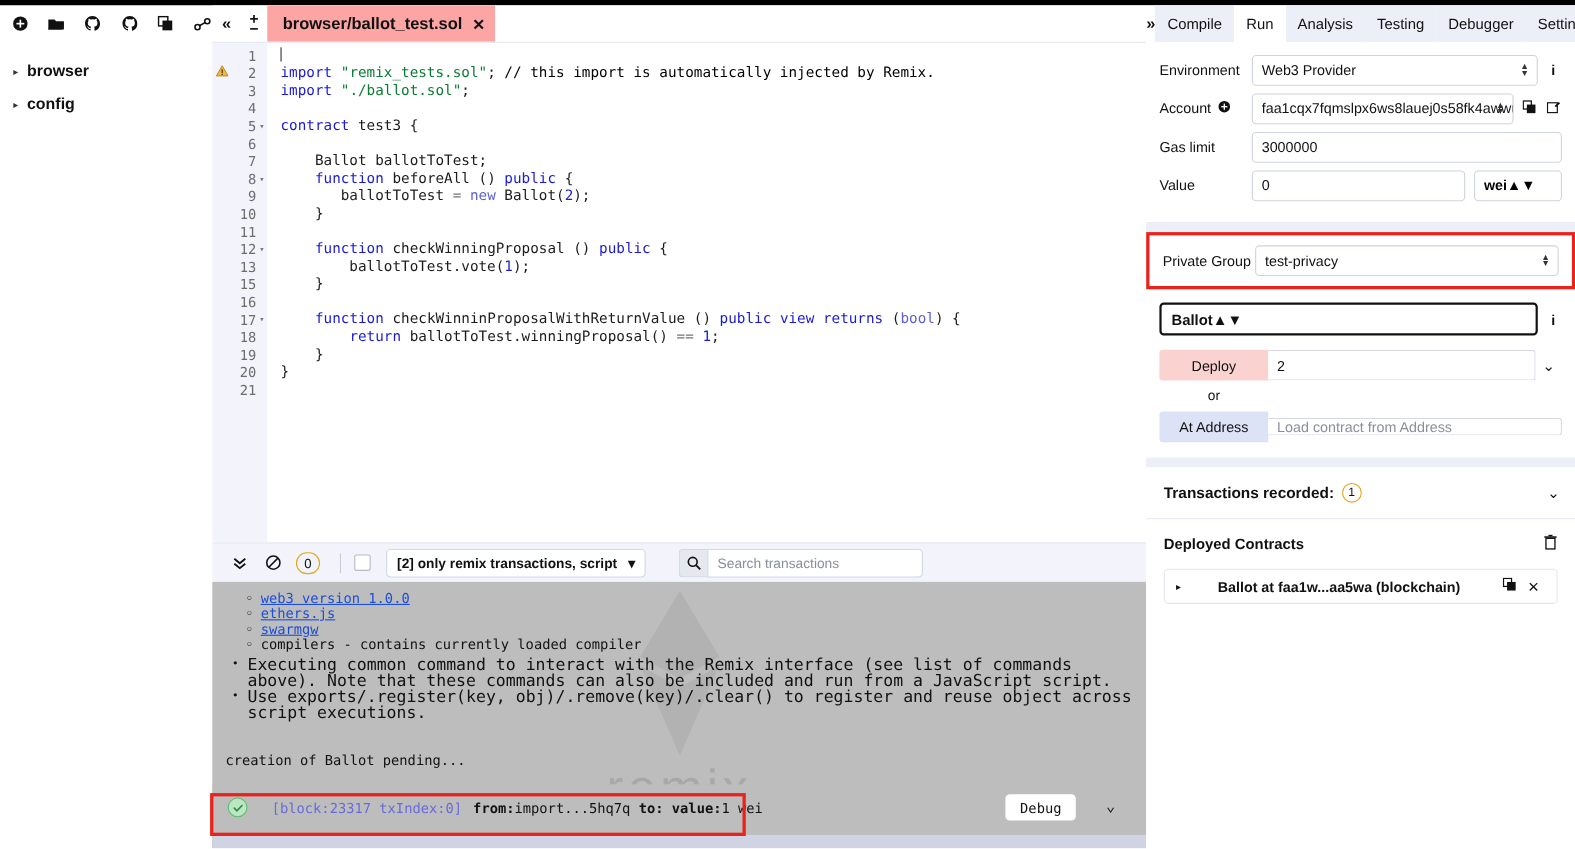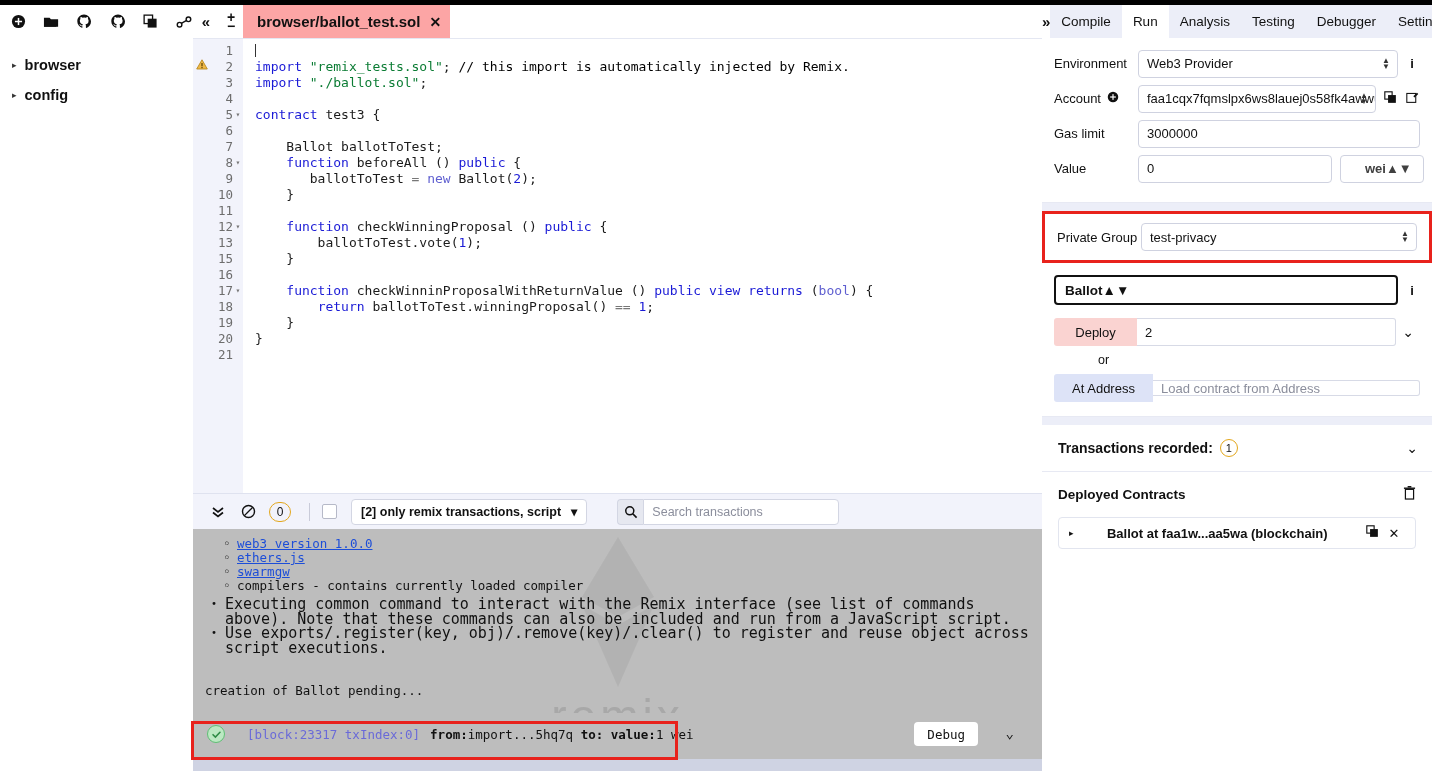--- a/index.html
+++ b/index.html
@@ -249,40 +249,40 @@
   .finput {
     flex: 1; height: 28px; border: 1px solid #cfd2e0; border-radius: 4px;
     background: #fff; padding: 0 8px; font-size: 13px; color: #111;
     outline: none; font-family: "Liberation Sans", sans-serif;
   }
   .f-ico { width: 16px; text-align: center; font-size: 13px; color: #111;
            margin-left: 6px; cursor: pointer; }
   .value-unit {
     width: 84px; height: 28px; margin-left: 8px; border: 1px solid #cfd2e0;
     border-radius: 4px; background: #fff; display: flex; align-items: center;
-    padding: 0 24px; font-size: 13px; font-weight: bold; color: #404040;
+    padding: 0 8px; font-size: 13px; font-weight: bold; color: #000000;
     position: relative; cursor: pointer;
   }
 
   .pg-wrap {
     position: relative; background: #fff; padding: 9px 12px 9px 12px;
     border: 3px solid #e8221c;
   }
   .pg-row { display: flex; align-items: center; height: 28px; }
   .pg-label { width: 84px; font-size: 13px; color: #111; flex: none; }
 
   .contract-sel {
     height: 30px; border: 2px solid #111; border-radius: 4px; background: #fff;
     display: flex; align-items: center; padding: 0 9px; font-size: 13.5px;
     font-weight: bold; color: #111; position: relative; cursor: pointer;
     flex: 1;
   }
   .deploy-row { display: flex; align-items: center; margin-top: 11px; }
   .btn-deploy {
-    width: 83px; height: 28px; background: #fad3d1; border-radius: 3px 0 0 3px;
+    width: 99px; height: 28px; background: #fad3d1; border-radius: 3px 0 0 3px;
     display: flex; align-items: center; justify-content: center;
     font-size: 13px; color: #111; cursor: pointer; flex: none;
   }
   .deploy-input {
     flex: 1; height: 28px; border: 1px solid #d7dae6; border-left: none;
     border-radius: 0 3px 3px 0; padding: 0 8px; font-size: 13px; color: #111;
     outline: none; font-family: "Liberation Sans", sans-serif; background: #fff;
   }
   .deploy-caret { width: 24px; text-align: center; font-size: 14px;
                   color: #111; cursor: pointer; }

